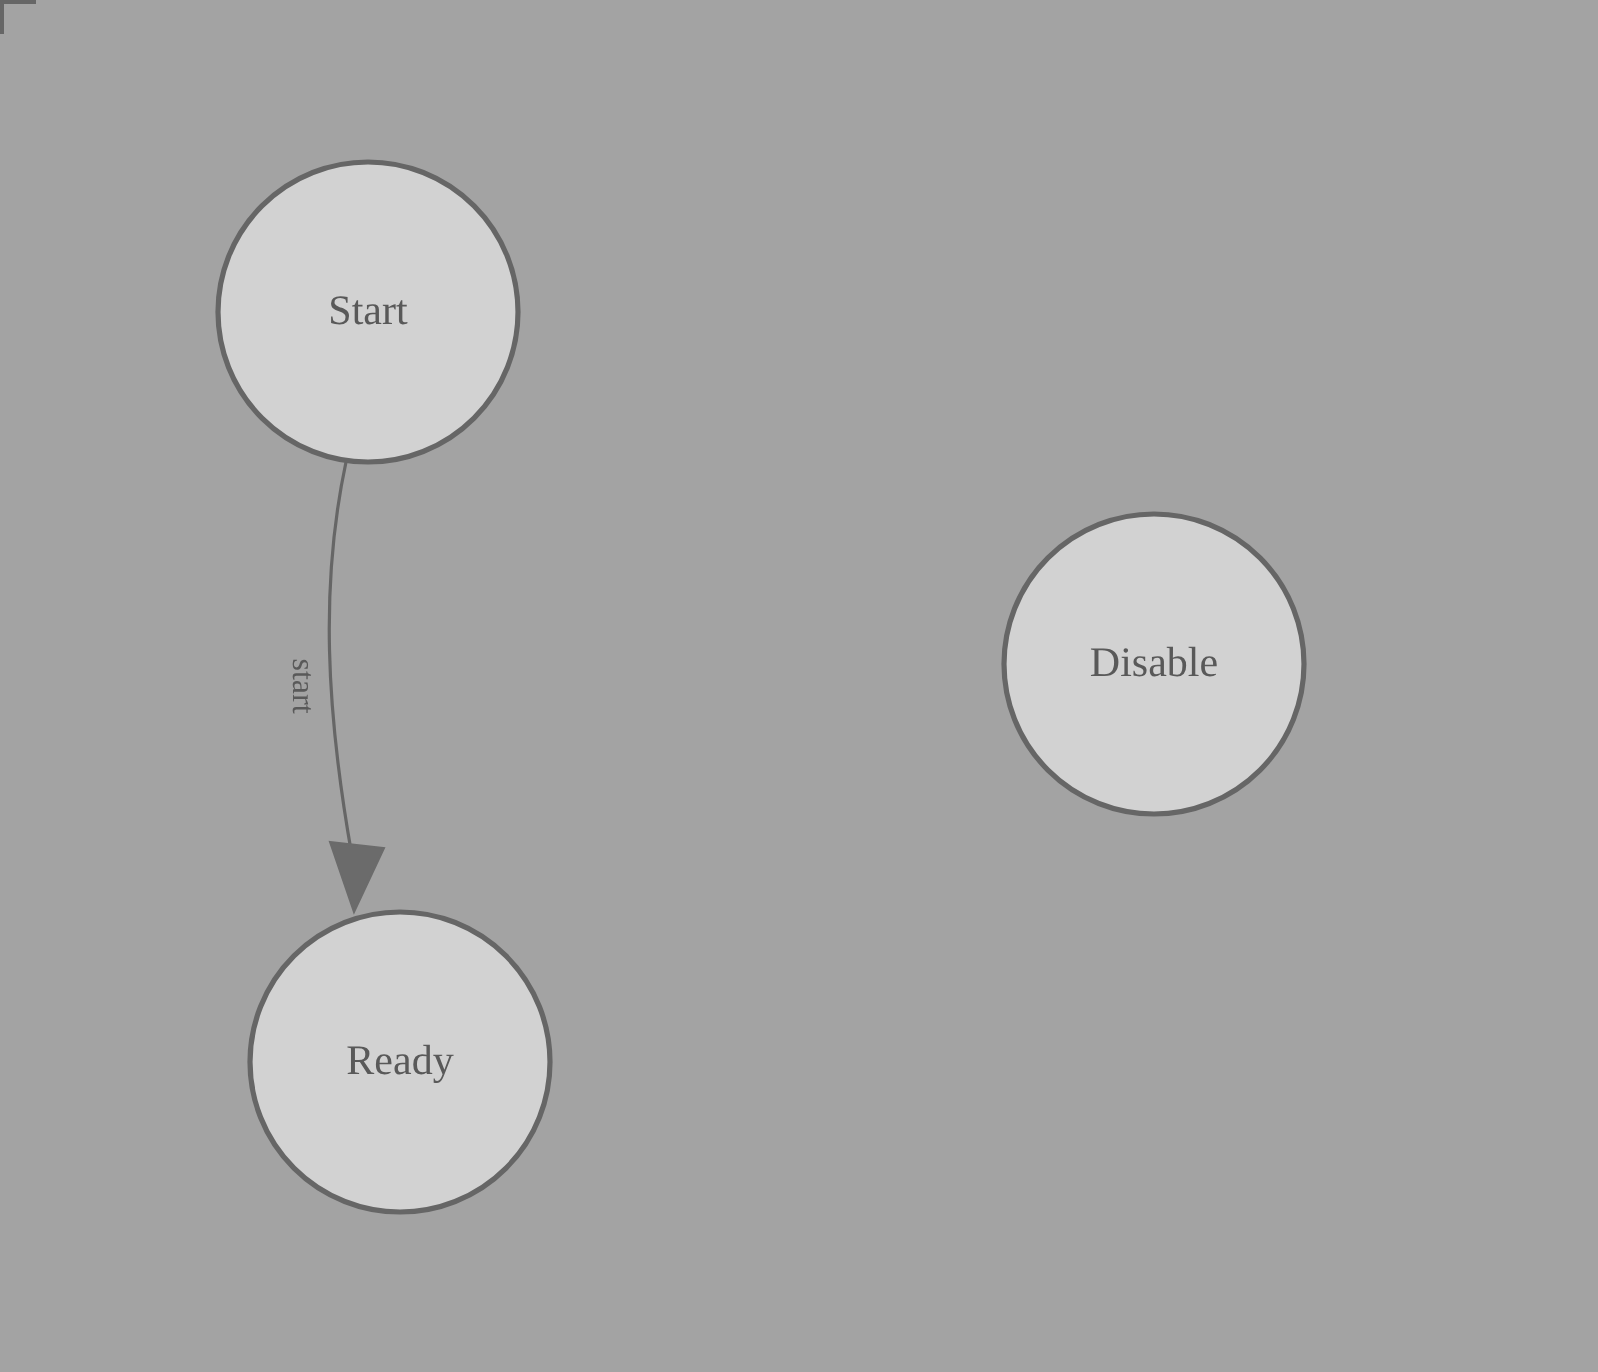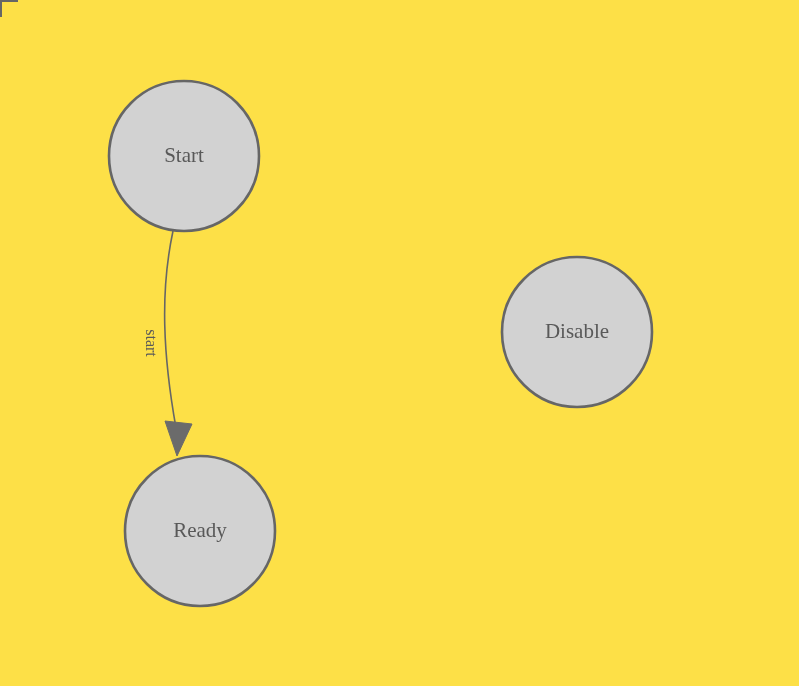--- a/index.html
+++ b/index.html
@@ -7,21 +7,21 @@
     padding: 0;
     background: #ffffff;
   }
   body {
     font-family: "Liberation Serif", serif;
   }
   #canvas {
     position: relative;
     width: 799px;
     height: 686px;
-    background: #fde047;
+    background: #a3a3a3;
     overflow: hidden;
   }
   #diagram-svg {
     position: absolute;
     left: 0;
     top: 0;
     width: 799px;
     height: 686px;
   }
   .node-circle {

